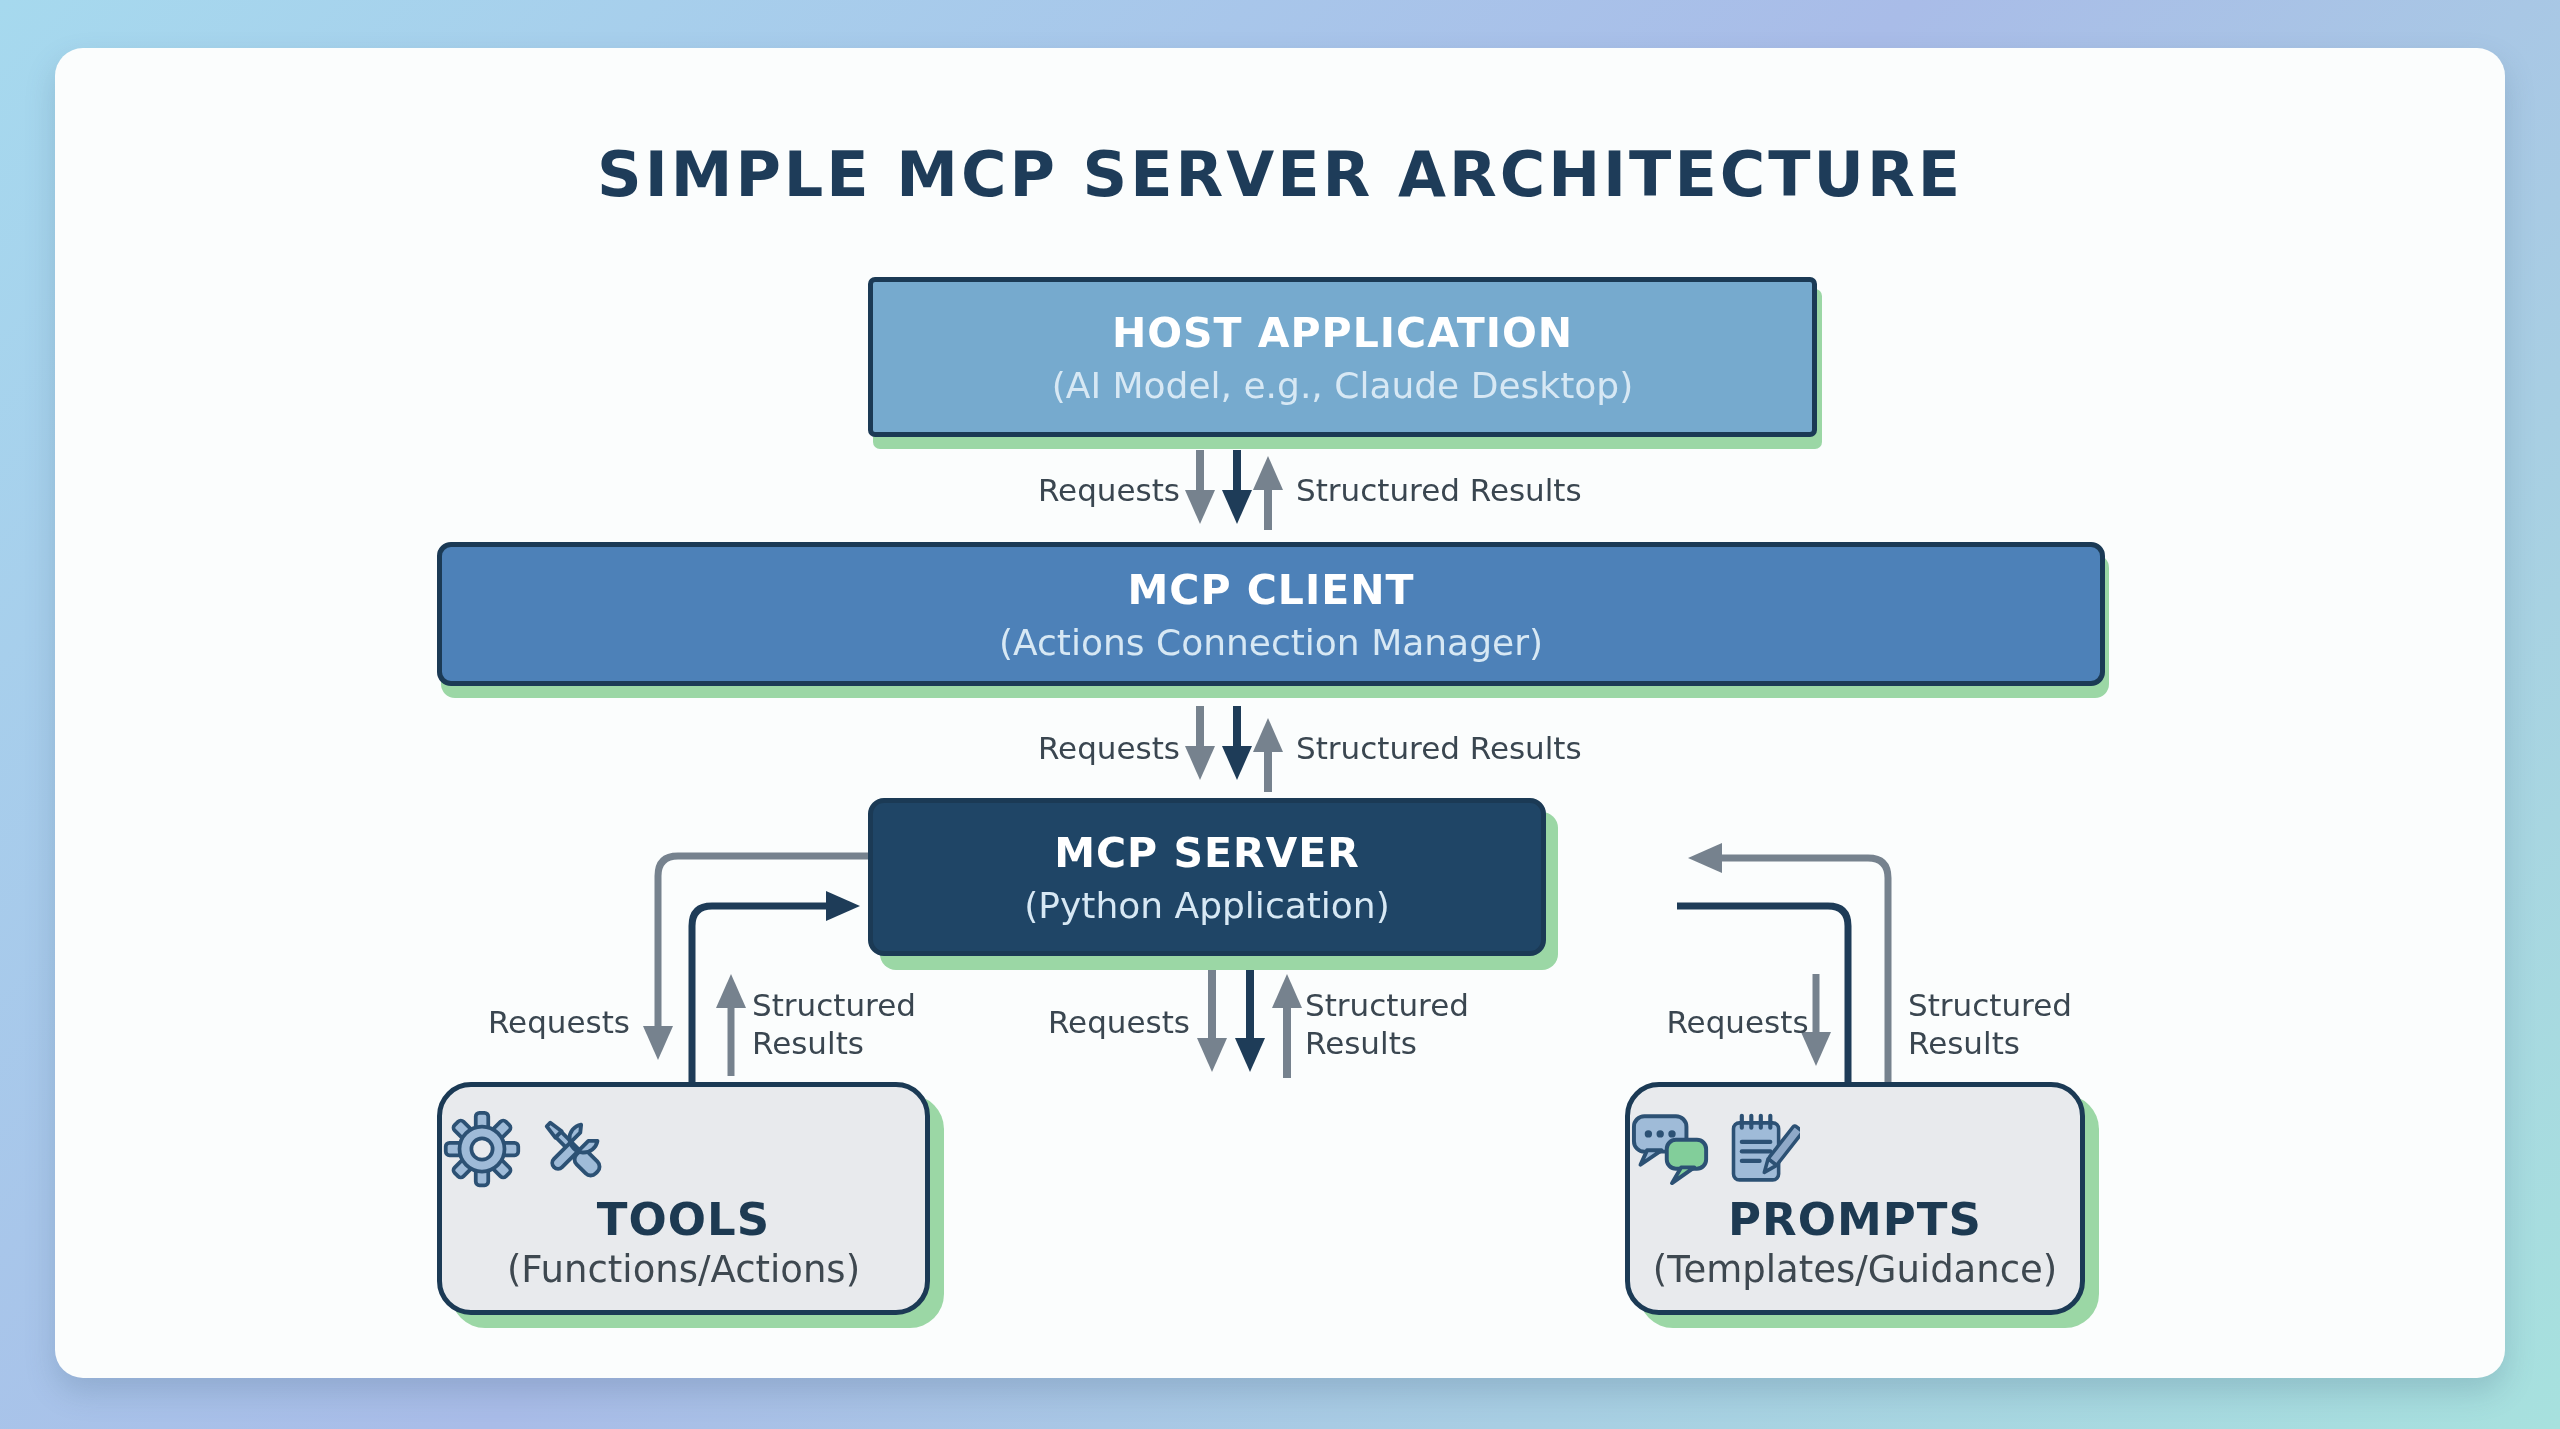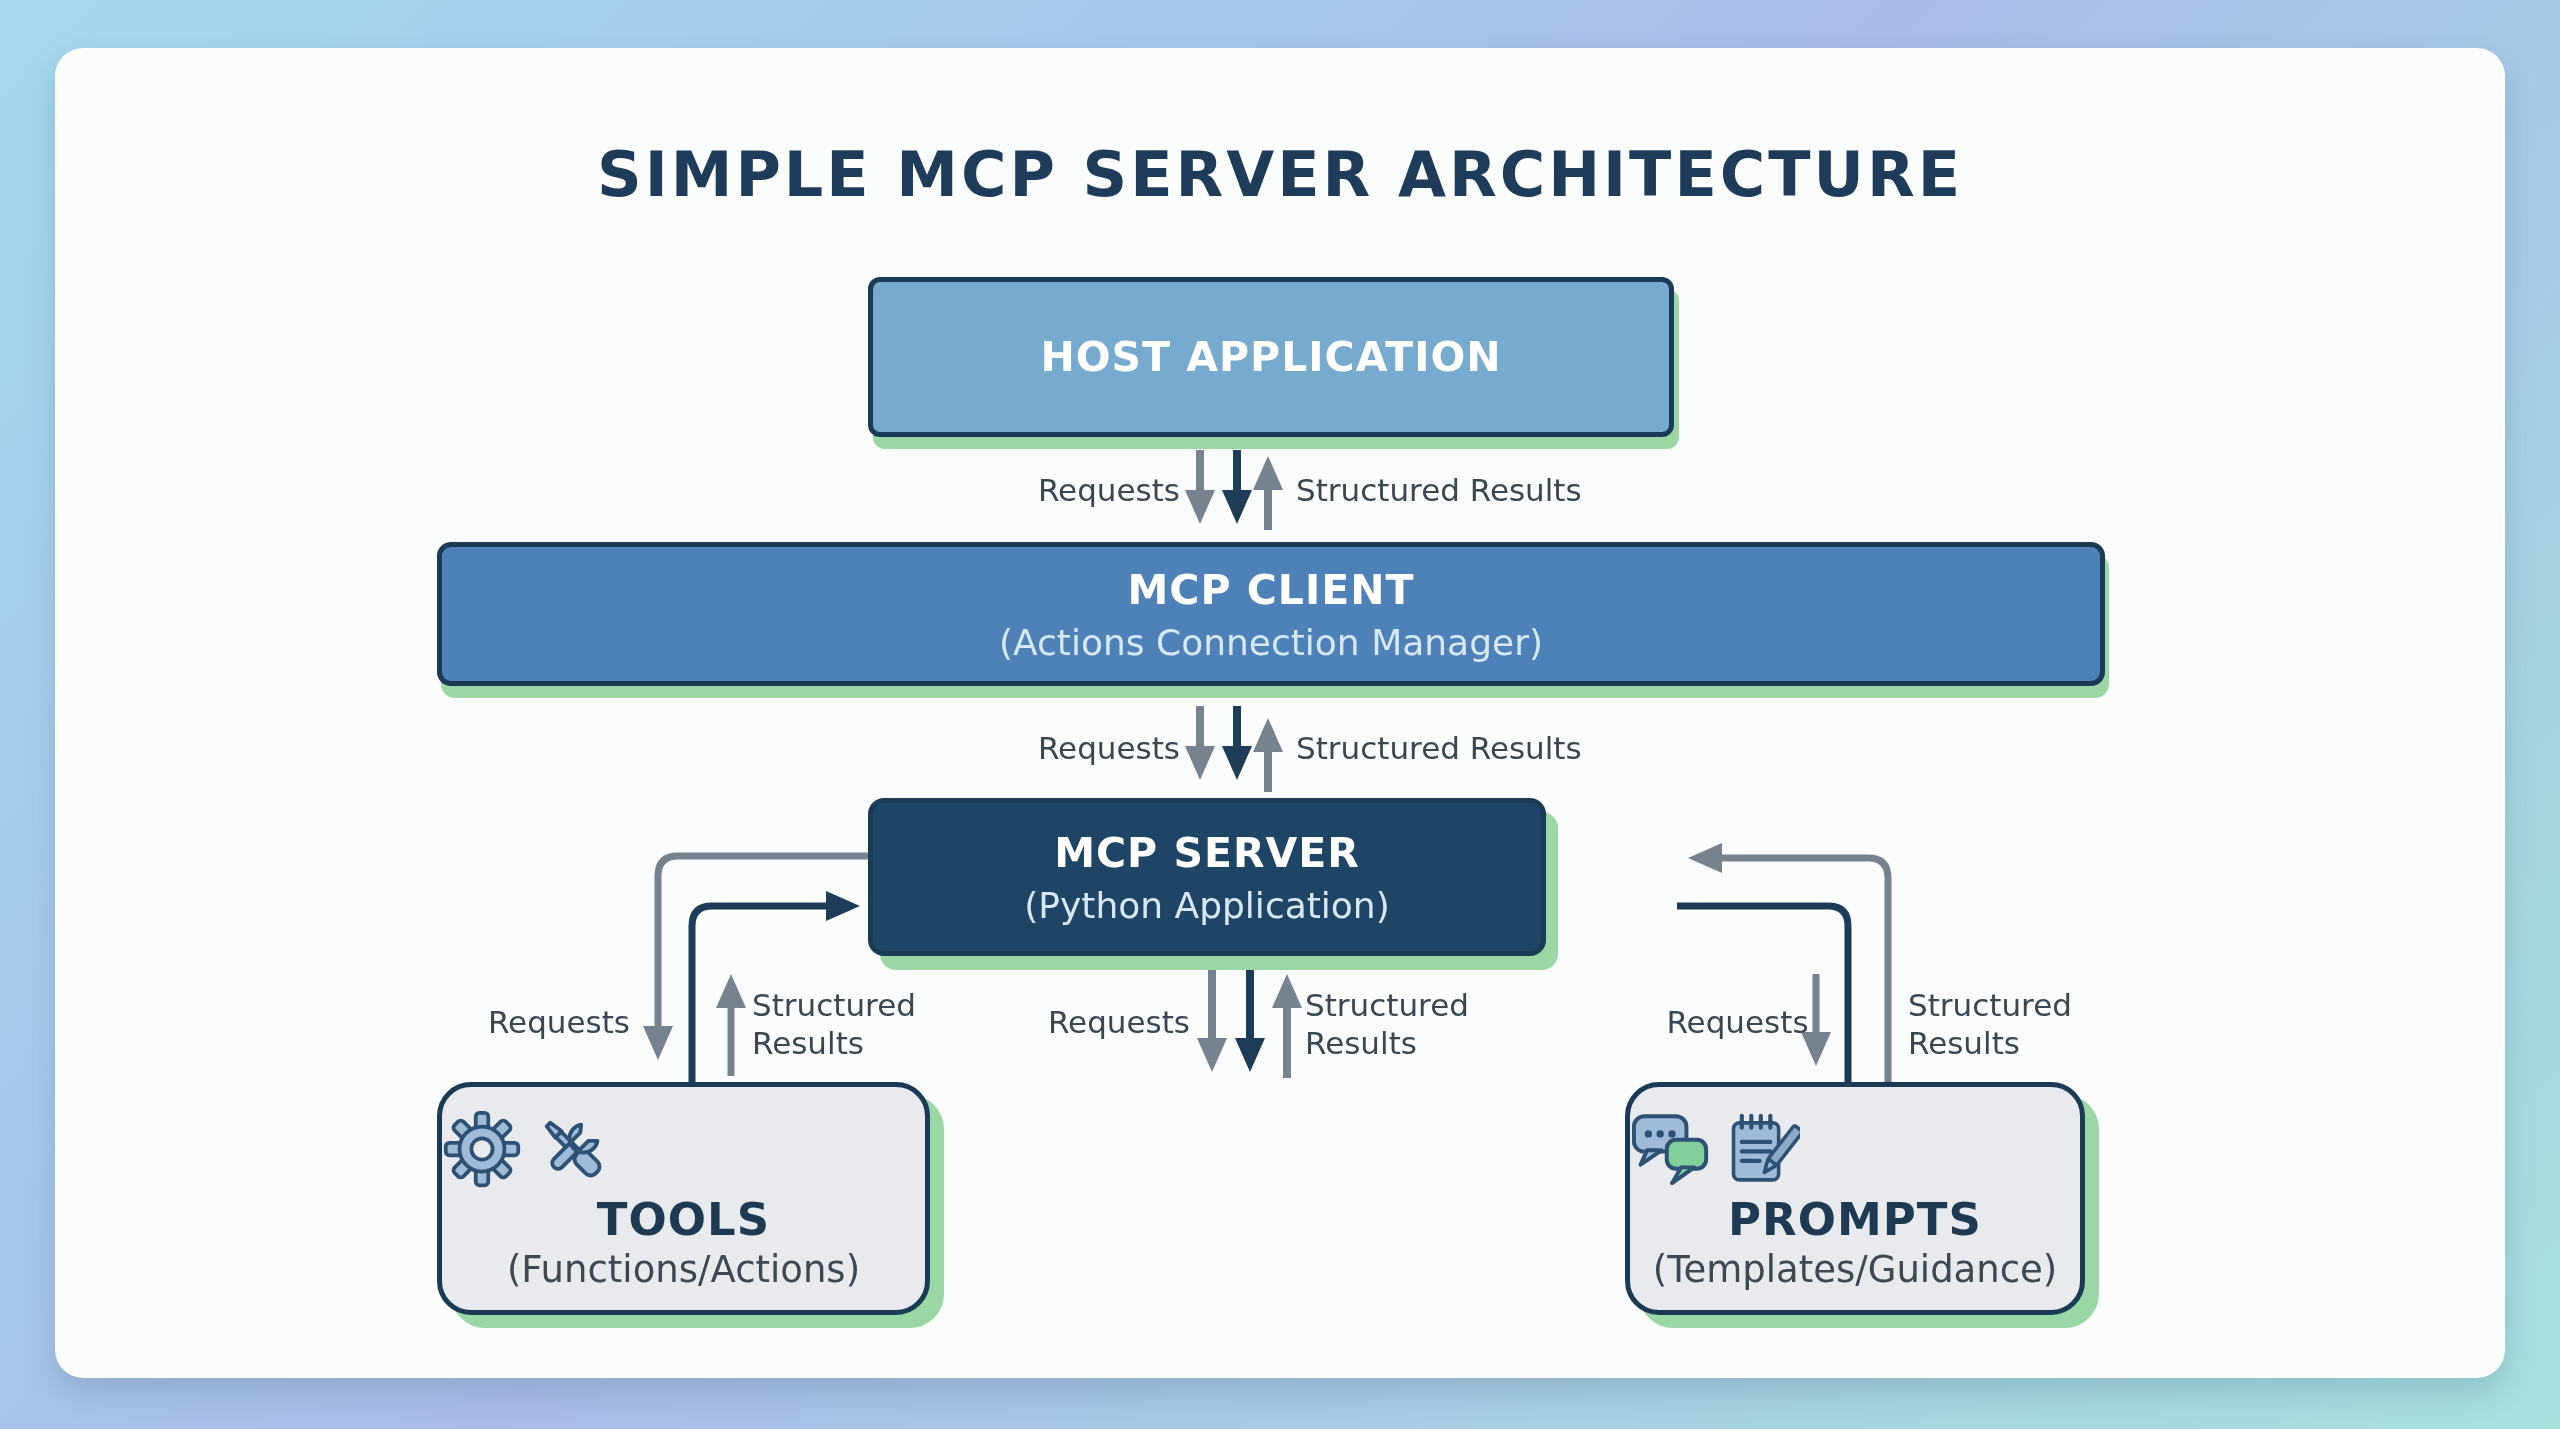--- a/index.html
+++ b/index.html
@@ -17,21 +17,21 @@
   .stage{position:relative;width:2560px;height:1429px;overflow:hidden;
     background:linear-gradient(135deg,var(--bg-top-left) 0%,var(--bg-mid) 48%,var(--bg-bottom-right) 100%);}
   .card{position:absolute;left:55px;top:48px;width:2450px;height:1330px;background:var(--card-bg);
     border-radius:28px;box-shadow:0 14px 30px rgba(60,90,120,.22);}
   .title{position:absolute;left:0;right:0;top:138px;text-align:center;font-size:62px;font-weight:600;
     letter-spacing:3px;color:var(--title-text);}
   .node{position:absolute;display:flex;flex-direction:column;align-items:center;justify-content:center;
     border:5px solid var(--box-border);box-sizing:border-box;text-align:center;}
   .node-title{font-size:41px;font-weight:bold;color:var(--box-title-text);letter-spacing:1px;}
   .node-sub{font-size:36px;color:var(--box-subtitle-text);margin-top:8px;}
-  .host{left:868px;top:277px;width:806px;height:160px;background:var(--host-fill);border-radius:12px;
+  .host{left:868px;top:277px;width:949px;height:160px;background:var(--host-fill);border-radius:7px;
     box-shadow:5px 12px 0 var(--shadow-green);}
   .client{left:437px;top:542px;width:1668px;height:144px;background:var(--client-fill);border-radius:14px;
     box-shadow:4px 12px 0 var(--shadow-green);}
   .server{left:868px;top:798px;width:678px;height:158px;background:var(--server-fill);border-radius:16px;
     box-shadow:12px 14px 0 var(--shadow-green);}
   .leaf{position:absolute;top:1082px;height:233px;background:var(--leaf-fill);border:5px solid var(--box-border);
     border-radius:34px;box-sizing:border-box;display:flex;flex-direction:column;
     justify-content:center;text-align:center;box-shadow:14px 13px 0 var(--shadow-green);}
   .tools{left:437px;width:493px;}
   .resources{left:1053px;width:460px;}
@@ -88,20 +88,21 @@
     <path d="M1250 966 V1044" class="sn" marker-end="url(#mn)"></path>
     <path d="M1287 1078 V1002" class="sg" marker-end="url(#mg)"></path>
 
     <path d="M1888 1082 V878 Q1888 858 1868 858 H1716" class="eg" marker-end="url(#mg)"></path>
     <path d="M1677 906 H1828 Q1848 906 1848 926 V1082" class="en"></path>
     <path d="M1816 974 V1038" class="eg" marker-end="url(#mg)"></path>
   </svg>
 
   <div class="node host">
     <div class="node-title">HOST APPLICATION</div>
+    <div class="node-sub">(AI Model, e.g., Claude Desktop)</div>
   </div>
 
   <div class="node client">
     <div class="node-title">MCP CLIENT</div>
     <div class="node-sub">(Actions Connection Manager)</div>
   </div>
 
   <div class="node server">
     <div class="node-title">MCP SERVER</div>
     <div class="node-sub">(Python Application)</div>

